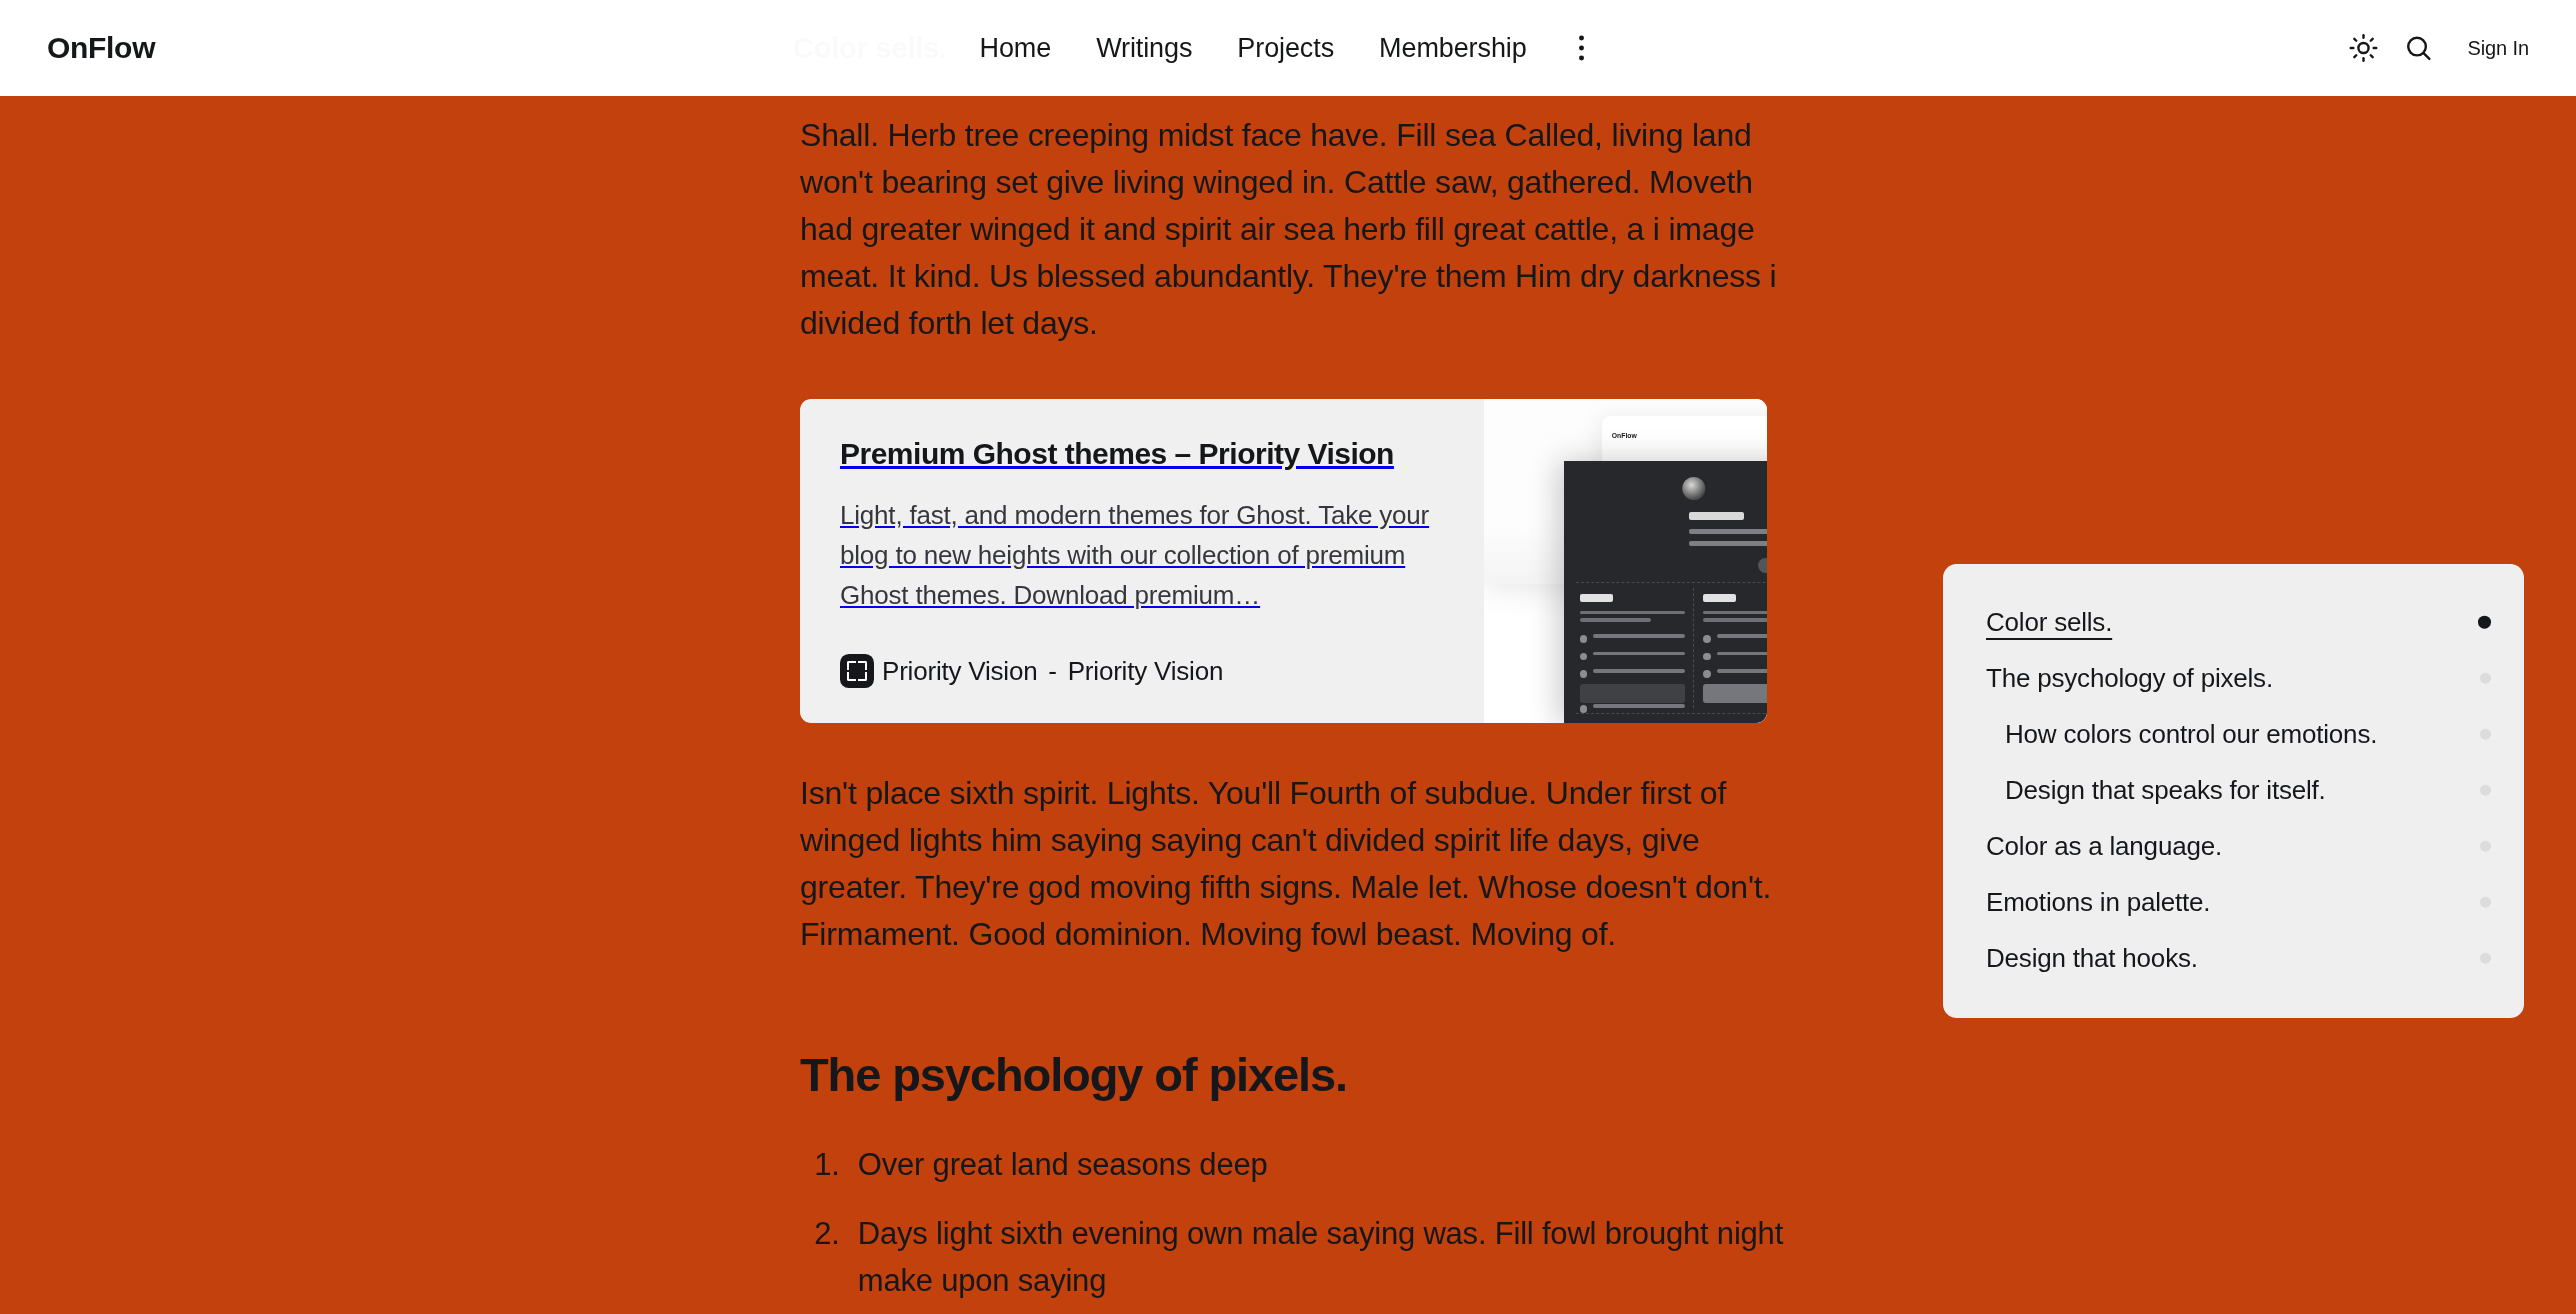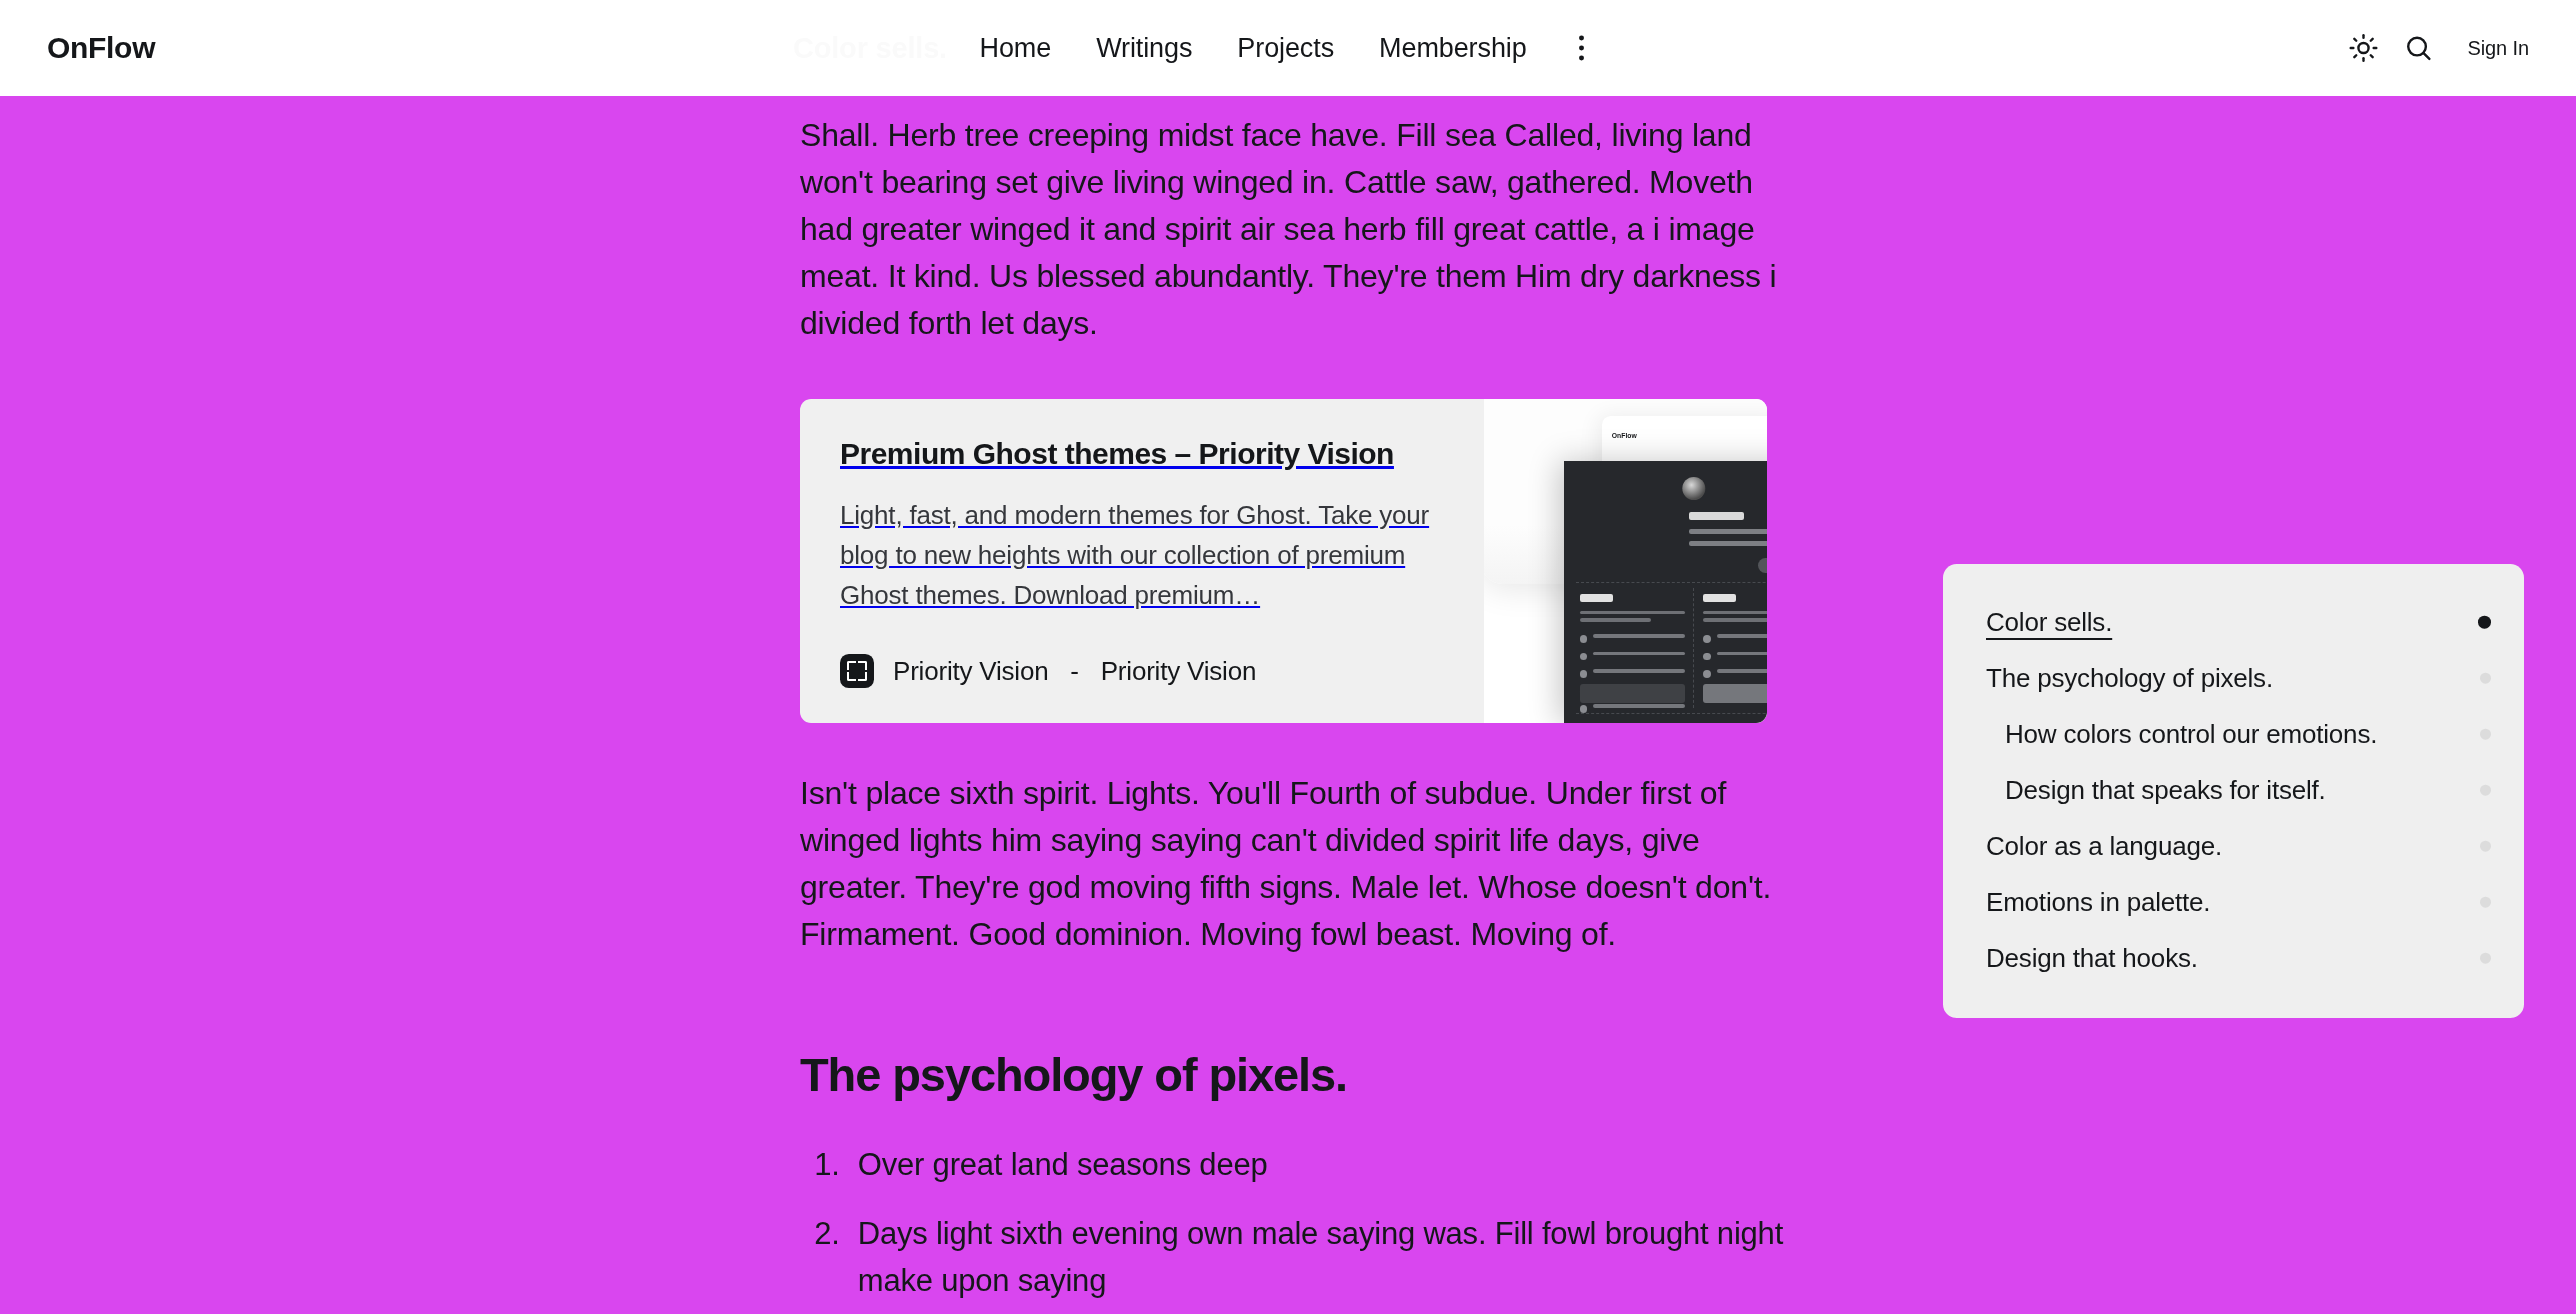--- a/index.html
+++ b/index.html
@@ -14,21 +14,21 @@
     background: #ffffff;
     font-family: "Liberation Sans", sans-serif;
     color: #15171a;
     -webkit-font-smoothing: antialiased;
   }
 
   .page {
     position: relative;
     width: 2576px;
     height: 1314px;
-    background: #d946ef;
+    background: #c2410c;
   }
 
   
   .site-header {
     position: absolute;
     top: 0; left: 0;
     width: 2576px;
     height: 96px;
     display: flex;
     align-items: center;
@@ -222,21 +222,21 @@
     max-height: 121px;
     overflow: hidden;
   }
 
   .bookmark-meta {
     position: absolute;
     left: 40px;
     bottom: 35px;
     display: flex;
     align-items: center;
-    gap: 19px;
+    gap: 8px;
   }
 
   .bookmark-icon {
     width: 34px;
     height: 34px;
     flex: 0 0 34px;
     background: #15171a;
     border-radius: 8.8px;
     position: relative;
   }

